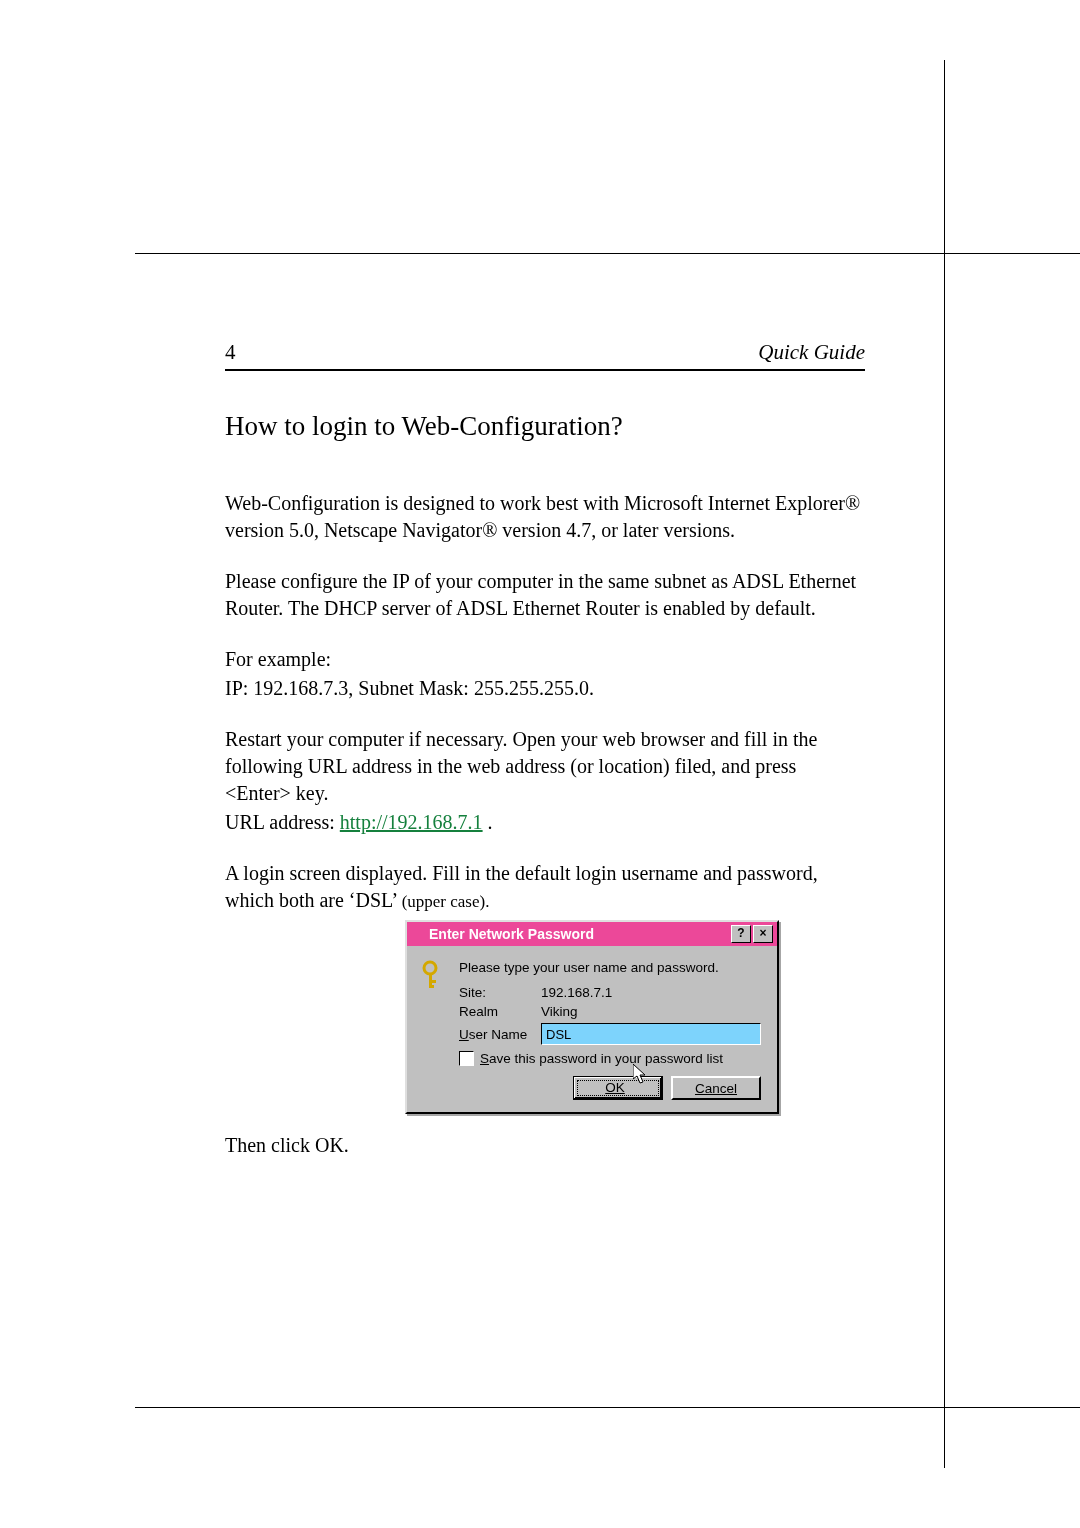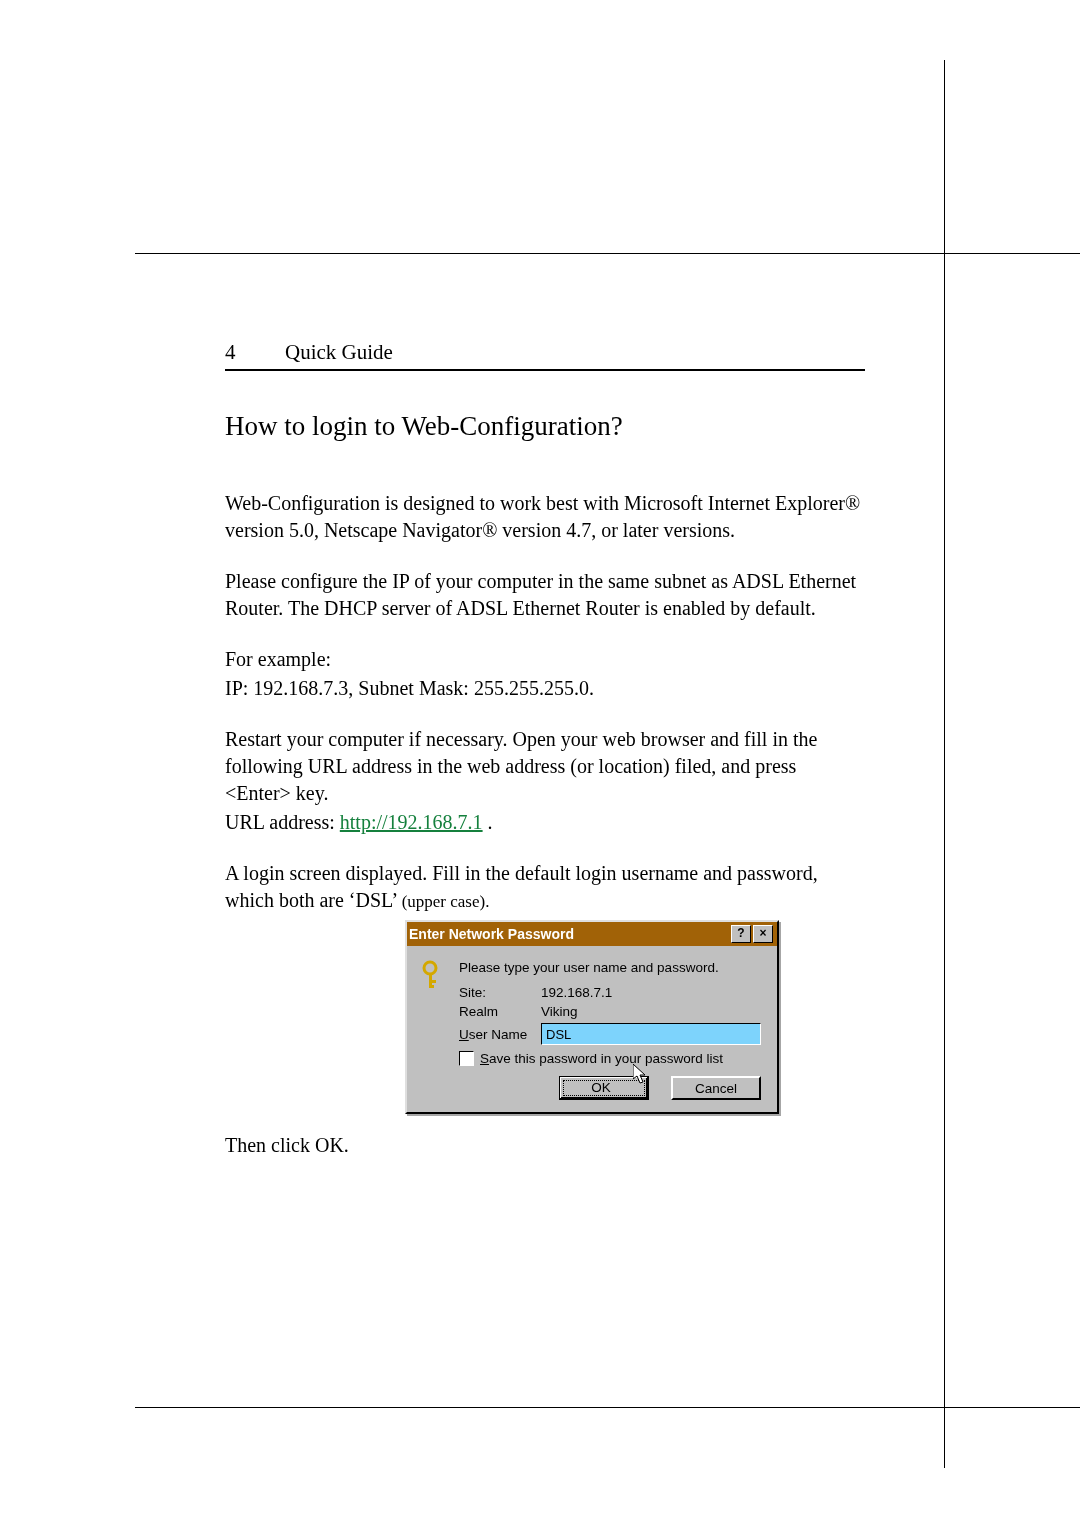--- a/index.html
+++ b/index.html
@@ -46,21 +46,22 @@
     font-size: 21px;
     border-bottom: 2px solid #000;
     padding-bottom: 4px;
     margin-bottom: 40px;
   }
   .running-head .pageno {
     width: 60px;
   }
   .running-head .title {
     flex: 1;
-    text-align: left;
+    text-align: right;
+    font-style: italic;
   }
   h1.section {
     font-size: 27px;
     font-weight: normal;
     margin: 0 0 48px 0;
   }
   p.body {
     font-size: 20px;
     line-height: 1.35;
     margin: 0 0 24px 0;
@@ -83,23 +84,23 @@
     font-family: Tahoma, "MS Sans Serif", Arial, sans-serif;
     font-size: 14px;
     background: #c0c0c0;
     border-top: 2px solid #dfdfdf;
     border-left: 2px solid #dfdfdf;
     border-right: 2px solid #000;
     border-bottom: 2px solid #000;
     box-shadow: 2px 2px 0 rgba(0,0,0,0.35);
   }
   .dlg-title {
-    background: #a16207;
+    background: #ec4899;
     color: #fff;
-    padding: 3px 4px 3px 2px;
+    padding: 3px 4px 3px 22px;
     font-weight: bold;
     display: flex;
     align-items: center;
     font-size: 14px;
   }
   .dlg-title .t-text { flex: 1; }
   .dlg-title .t-btn {
     width: 18px; height: 16px;
     margin-left: 2px;
     background: #c0c0c0;
@@ -162,22 +163,23 @@
     background: #fff;
     border-top: 1px solid #000;
     border-left: 1px solid #000;
     border-right: 1px solid #fff;
     border-bottom: 1px solid #fff;
     margin-right: 6px;
   }
   .dlg-btnrow {
     display: flex;
     justify-content: flex-end;
-    gap: 22px;
+    gap: 8px;
     margin: 4px 0 2px 0;
+    text-decoration: underline;
   }
   .w98-btn {
     width: 90px; height: 24px;
     background: #c0c0c0;
     border-top: 2px solid #fff;
     border-left: 2px solid #fff;
     border-right: 2px solid #000;
     border-bottom: 2px solid #000;
     font-family: inherit;
     font-size: 13.5px;

